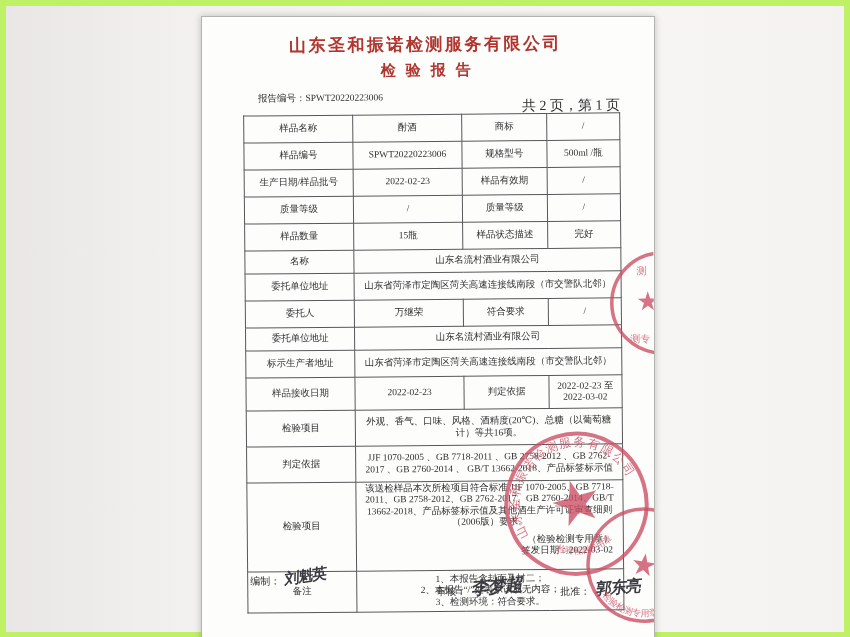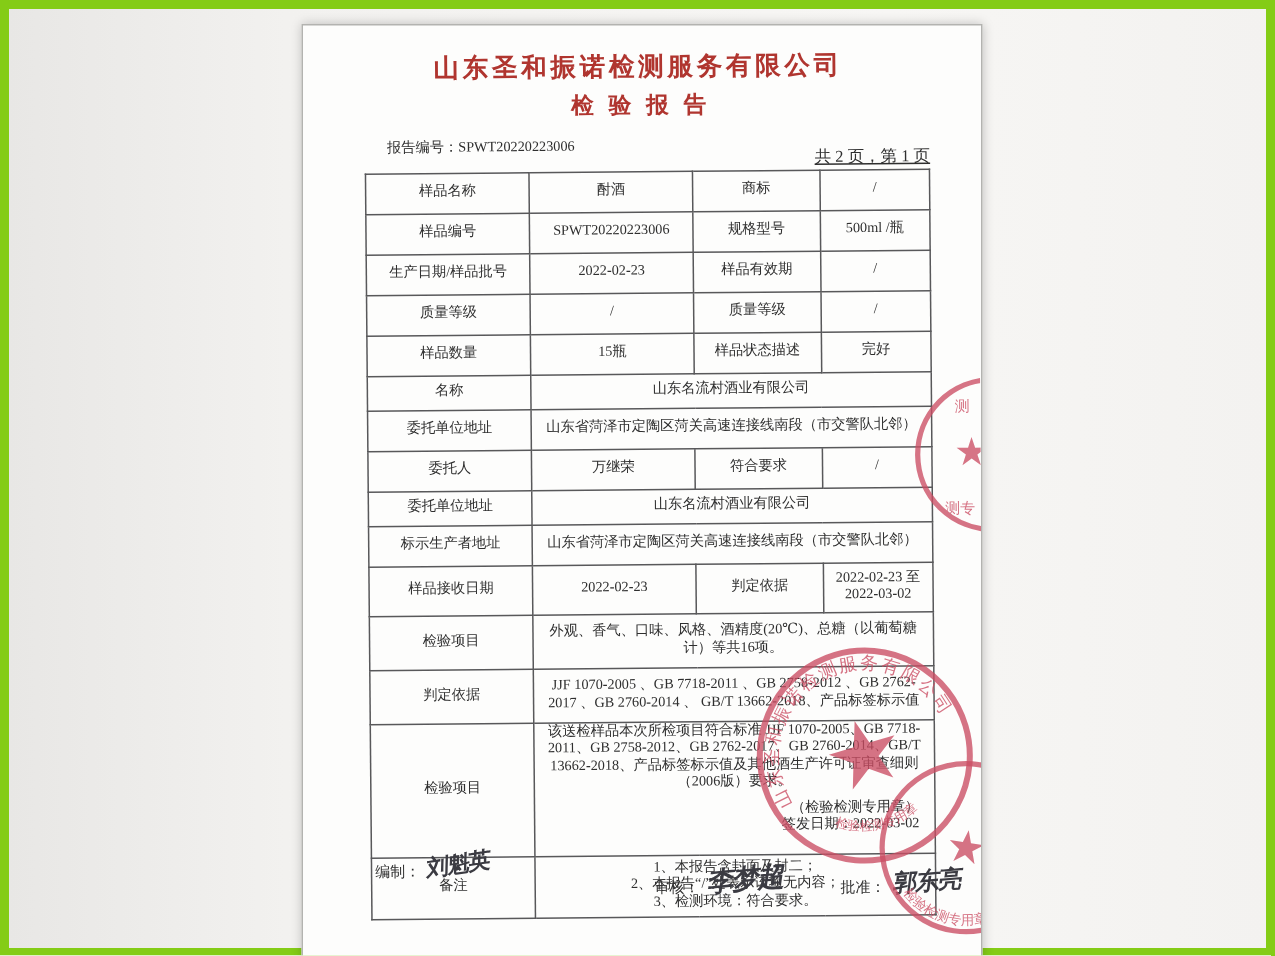--- a/index.html
+++ b/index.html
@@ -1,28 +1,28 @@
 <!DOCTYPE html>
 <html style="--title-red: #b0352f;"><head>
 <meta charset="utf-8">
 <style>
   html,body{margin:0;padding:0;}
   body{font-family:"Liberation Serif","DejaVu Serif",serif;}
-  .stage{position:relative;width:850px;height:637px;background:#84cc16;overflow:hidden;}
+  .stage{position:relative;width:850px;height:637px;background:#bef264;overflow:hidden;}
   .photo{position:absolute;left:6px;top:6px;right:6px;bottom:5px;
          background:linear-gradient(90deg,#e8e7e5 0%,#f2f1ef 22%,#f7f6f4 70%,#f3f2f0 100%);}
   .paper{position:absolute;left:195px;top:10px;width:452px;height:622px;background:#fdfdfc;
          border:1px solid #b3b3b0;box-shadow:0 0 7px rgba(0,0,0,.22);overflow:hidden;}
   .content{position:absolute;left:0;top:0;width:452px;height:622px;transform:rotate(-0.5deg);}
   .company-title{position:absolute;top:16px;left:0;width:100%;text-align:center;
          font-size:17px;font-weight:bold;letter-spacing:2.5px;color:var(--title-red,#b0352f);}
   .report-title{position:absolute;top:44px;left:0;width:100%;text-align:center;
          font-size:15px;font-weight:bold;letter-spacing:10px;text-indent:10px;color:var(--title-red,#b0352f);}
   .report-no-line{position:absolute;top:74px;left:58px;font-size:9.5px;color:#2f2f2f;}
-  .page-info{position:absolute;top:81px;right:32px;font-size:11px;color:#2f2f2f;text-decoration:underline;}
+  .page-info{position:absolute;top:81px;right:32px;font-size:14px;color:#2f2f2f;}
   table.report{position:absolute;left:43px;top:97px;width:377px;border-collapse:collapse;table-layout:fixed;}
   table.report td{border:1px solid #58585a;font-size:9.5px;line-height:1.2;padding:1px 4px;
          text-align:center;vertical-align:middle;color:#2f2f2f;height:24px;overflow:hidden;}
   table.report tr:nth-child(6) td,table.report tr:nth-child(9) td{height:20px;}
   table.report tr:nth-child(11) td{height:30px;}
   table.report tr:nth-child(12) td,table.report tr:nth-child(13) td{height:33px;}
   table.report tr:nth-child(14) td{height:86px;vertical-align:top;}
   table.report tr:nth-child(14) td.lbl{vertical-align:middle;}
   table.report tr:nth-child(15) td{height:38px;}
   td.a-left{text-align:left;}

